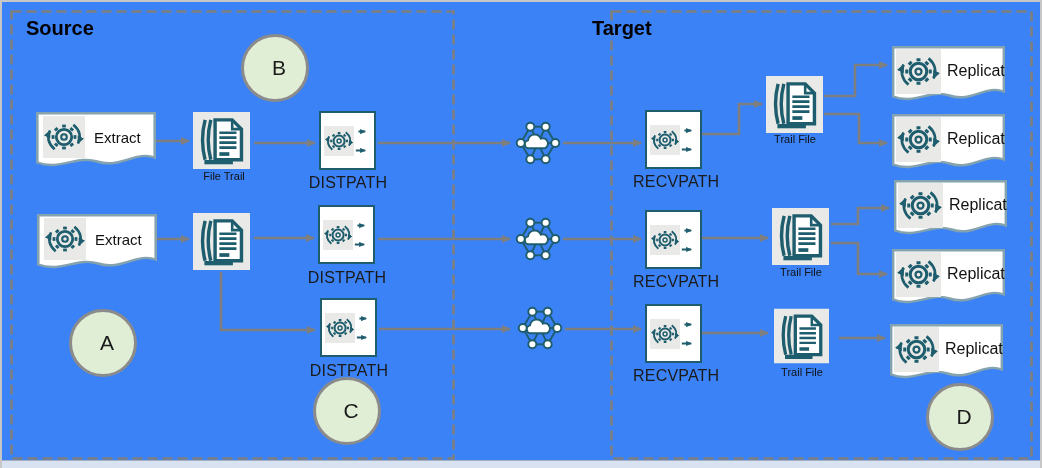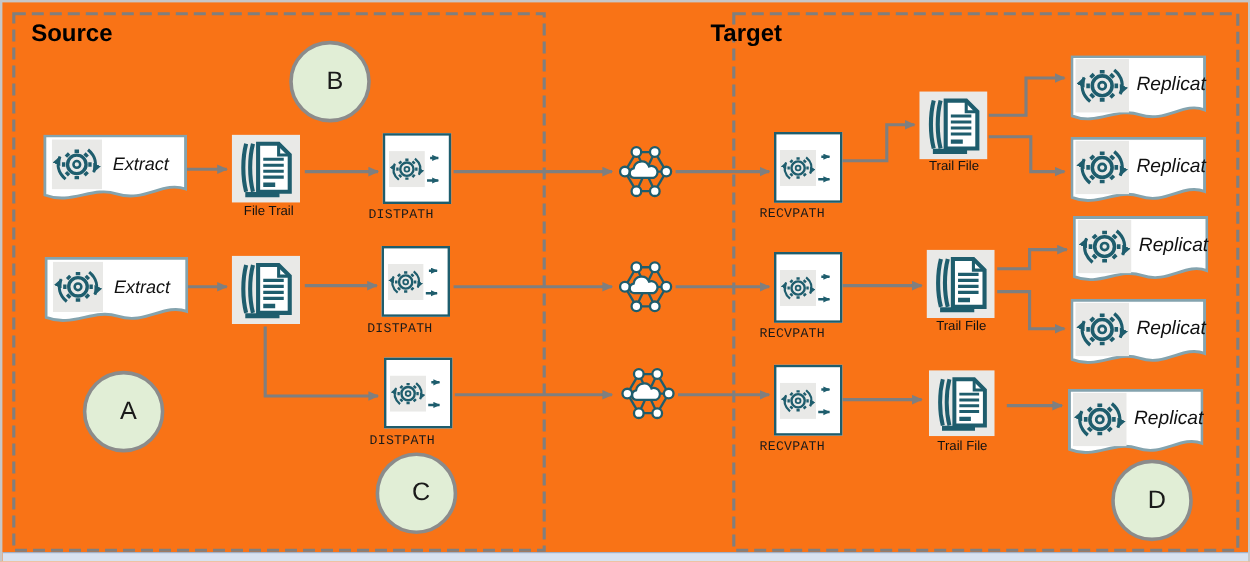--- a/index.html
+++ b/index.html
@@ -1,37 +1,37 @@
 <!DOCTYPE html>
 <html><head>
 <meta charset="utf-8">
 <style>
   html,body{margin:0;padding:0;background:#eef0f2;}
   *{box-sizing:border-box;}
   #stage{
-    position:relative;width:1042px;height:468px;background:#f97316;
+    position:relative;width:1042px;height:468px;background:#3b82f6;
     border:2px solid #c7c7c7;border-bottom:none;overflow:hidden;
     font-family:"Liberation Sans",sans-serif;color:#1a1a1a;
   }
   .abs{position:absolute;}
   .layer{position:absolute;left:0;top:0;pointer-events:none;}
   .zone-title{position:absolute;font-size:20px;font-weight:bold;color:#000;}
   
   .doc-node{position:absolute;width:120px;height:58px;}
   .doc-node svg.doc-shape{position:absolute;left:0;top:0;width:100%;height:100%;}
   .doc-content{position:relative;display:flex;align-items:center;height:50px;}
-  .doc-label{font-size:15px;color:#111;white-space:nowrap;font-style:italic;}
+  .doc-label{font-size:15px;color:#111;white-space:nowrap;}
   
   .path-node{
     position:absolute;width:57px;height:59px;border:2.5px solid #1E5D6D;
     background:#fff;display:flex;align-items:center;padding-left:3px;
   }
   .path-label{
-    position:absolute;width:82px;text-align:left;font-size:11px;
-    letter-spacing:.2px;color:#1a1a1a;font-family:Liberation Mono, monospace;
+    position:absolute;width:82px;text-align:center;font-size:16px;
+    letter-spacing:.2px;color:#1a1a1a;
   }
   .trail-label{
     position:absolute;width:92px;text-align:center;font-size:11px;color:#111;
   }
   .callout{
     position:absolute;width:68px;height:68px;border-radius:50%;
     background:#E1EED6;border:3px solid #8B8B8B;display:flex;
     align-items:center;justify-content:center;font-size:21px;color:#1a1a1a;
   }
   .callout span{transform:translateX(4px);}

